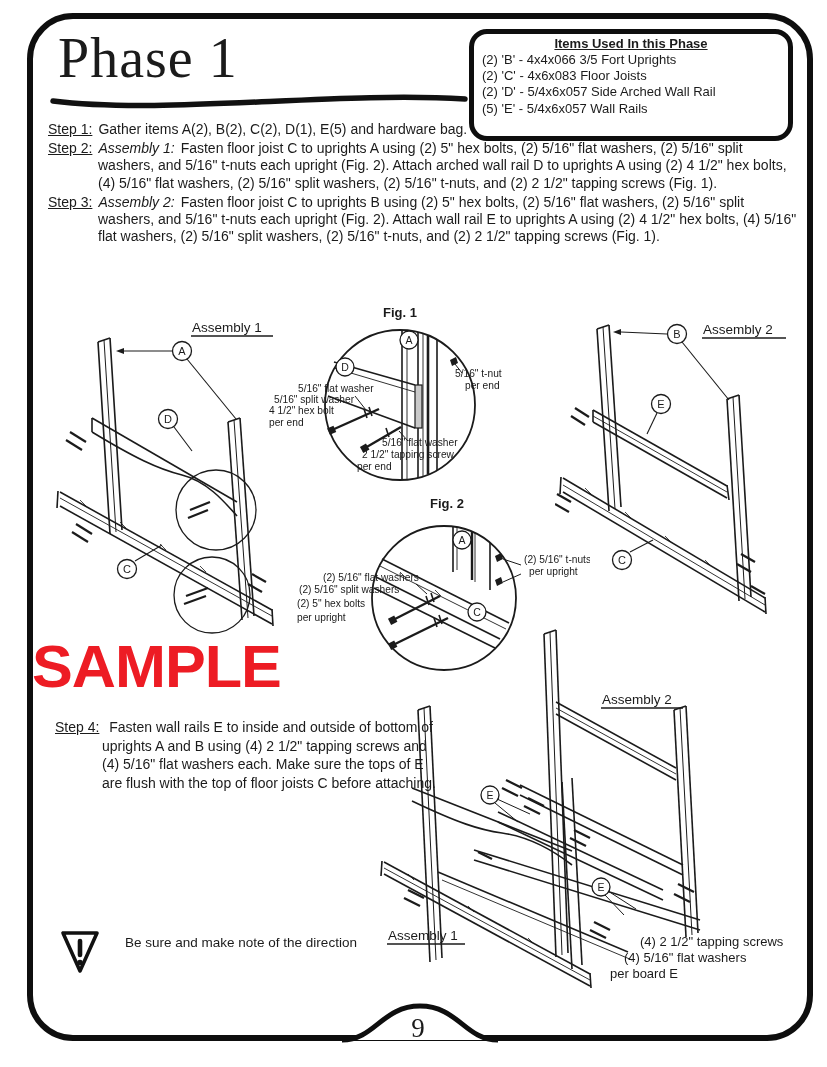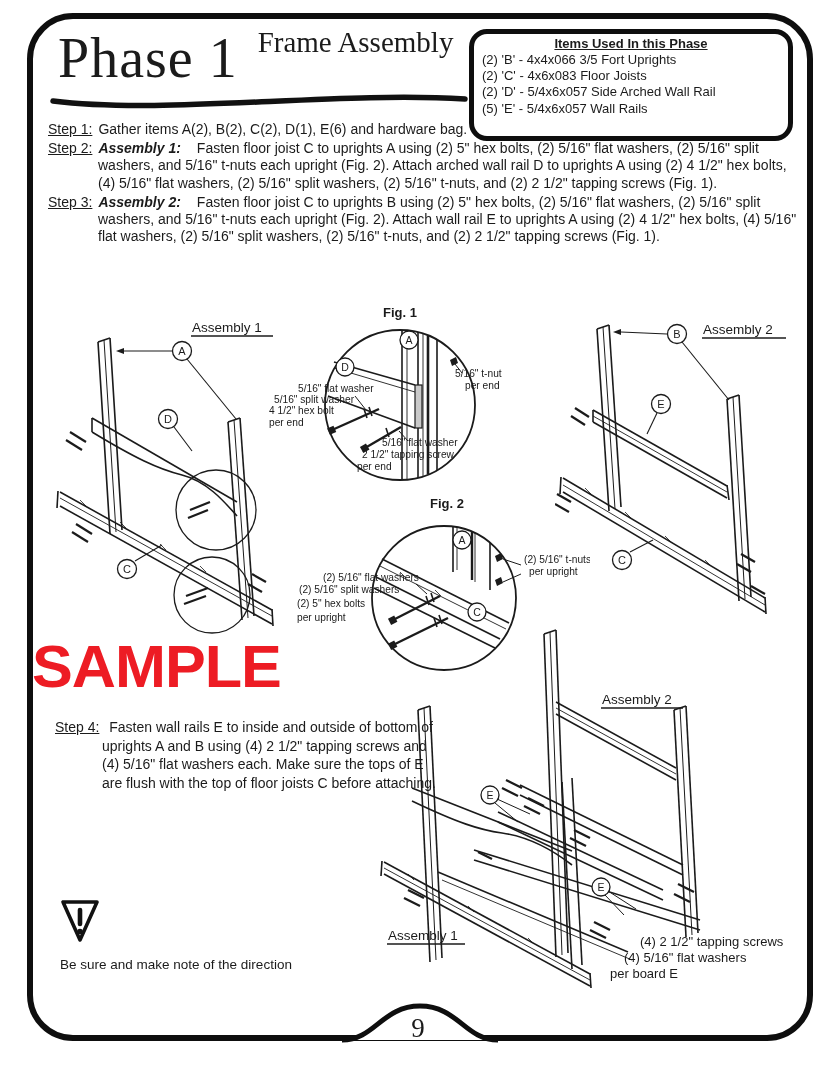--- a/index.html
+++ b/index.html
@@ -7,74 +7,73 @@
     width:827px;height:1067px;position:relative;background:#ffffff;
     font-family:"Liberation Sans",sans-serif;color:#1b1b1b;overflow:hidden;
   }
   .abs{position:absolute;}
   
   .page-border{
     left:27px;top:13px;width:786px;height:1028px;box-sizing:border-box;
     border:6px solid #0e0e0e;border-radius:46px;pointer-events:none;
   }
   
-  .header{left:58px;top:26px;display:flex;align-items:flex-start;gap:20px;}
+  .header{left:58px;top:26px;display:flex;align-items:flex-end;gap:20px;}
   .phase-title{font-family:"Liberation Serif",serif;font-size:56px;font-weight:400;letter-spacing:1px;}
   .phase-subtitle{font-family:"Liberation Serif",serif;font-size:29px;}
   
   .items-box{
     left:469px;top:29px;width:324px;height:112px;box-sizing:border-box;
     border:5px solid #0e0e0e;border-radius:18px;padding:2px 8px 5px 8px;background:#fff;
   }
   .items-box .ib-title{text-align:center;font-size:13px;font-weight:bold;text-decoration:underline;margin-bottom:1px;}
   .items-box .ib-item{font-size:13px;line-height:16.2px;white-space:nowrap;}
   
   .steps{left:48px;top:121px;width:752px;font-size:14px;line-height:17.2px;}
   .step{padding-left:50px;text-indent:-50px;margin:0 0 2px 0;}
   .step-label{text-decoration:underline;margin-right:6px;}
-  .step-assembly{font-weight:bold;font-style:italic;margin-right:16px;}
+  .step-assembly{font-weight:normal;font-style:italic;margin-right:6px;}
   
   .step4{left:55px;top:704px;width:336px;font-size:14px;line-height:18.6px;padding-left:47px;text-indent:-47px;}
   
   .watermark{left:32px;top:632px;font-size:60px;font-weight:800;letter-spacing:-1px;transform:scaleX(1.02);transform-origin:left;}
   
-  .warning{left:60px;top:899px;display:flex;gap:9px;align-items:flex-start;width:330px;flex-direction:column;}
+  .warning{left:60px;top:930px;display:flex;gap:25px;align-items:flex-start;width:330px;}
   .warning-text{font-size:13.5px;line-height:17px;padding-top:4px;}
   
   svg{display:block;}
   svg text{font-family:"Liberation Sans",sans-serif;fill:#1b1b1b;}
   .fig-title{font-weight:bold;font-size:13px;}
   .asm-title{font-size:13.5px;}
   .lbl{font-size:10.2px;}
   .lbl13{font-size:13px;}
   .pagenum{font-family:"Liberation Serif",serif;font-size:27px;}
 </style>
 </head>
 <body>
 
 <div class="abs page-border"></div>
 
 <div class="abs header">
   <span class="phase-title">Phase 1</span>
-  <span class="phase-subtitle">Frame Assembly</span>
 </div>
 <svg class="abs" style="left:45px;top:88px;" width="430" height="30" viewBox="0 0 430 30">
   <path d="M8,13 C120,27 290,3 420,11" stroke="#111" stroke-width="5.5" fill="none" stroke-linecap="round"></path>
 </svg>
 
 <div class="abs items-box">
   <div class="ib-title">Items Used In this Phase</div>
   <div class="ib-item">(2) 'B' - 4x4x066 3/5 Fort Uprights</div>
   <div class="ib-item">(2) 'C' - 4x6x083 Floor Joists</div>
   <div class="ib-item">(2) 'D' - 5/4x6x057 Side Arched Wall Rail</div>
   <div class="ib-item">(5) 'E' - 5/4x6x057 Wall Rails</div>
 </div>
 
 <div class="abs steps">
-  <p class="step" style="width:420px;"><span class="step-label">Step 1:</span><span>Gather items A(2), B(2), C(2), D(1), E(6) and hardware bag.</span></p>
+  <p class="step" style="width:420px;"><span class="step-label">Step 1:</span><span>Gather items A(2), B(2), C(2), D(1), E(5) and hardware bag.</span></p>
   <p class="step"><span class="step-label">Step 2:</span><span class="step-assembly">Assembly 1:</span><span>Fasten floor joist C to uprights A using (2) 5" hex bolts, (2) 5/16" flat washers, (2) 5/16" split washers, and 5/16" t-nuts each upright (Fig. 2). Attach arched wall rail D to uprights A using (2) 4 1/2" hex bolts, (4) 5/16" flat washers, (2) 5/16" split washers, (2) 5/16" t-nuts, and (2) 2 1/2" tapping screws (Fig. 1).</span></p>
   <p class="step"><span class="step-label">Step 3:</span><span class="step-assembly">Assembly 2:</span><span>Fasten floor joist C to uprights B using (2) 5" hex bolts, (2) 5/16" flat washers, (2) 5/16" split washers, and 5/16" t-nuts each upright (Fig. 2). Attach wall rail E to uprights A using (2) 4 1/2" hex bolts, (4) 5/16" flat washers, (2) 5/16" split washers, (2) 5/16" t-nuts, and (2) 2 1/2" tapping screws (Fig. 1).</span></p>
 </div>
 
 <svg class="abs" style="left:40px;top:302px;" width="258" height="332" viewBox="0 0 258 332" stroke="#1b1b1b" fill="none" stroke-width="1.6">
   <g>
     <text x="152" y="30" class="asm-title" stroke="none">Assembly 1</text>
     <line x1="151" y1="34" x2="233" y2="34" stroke-width="1.4"></line>
   </g>
   <g>

